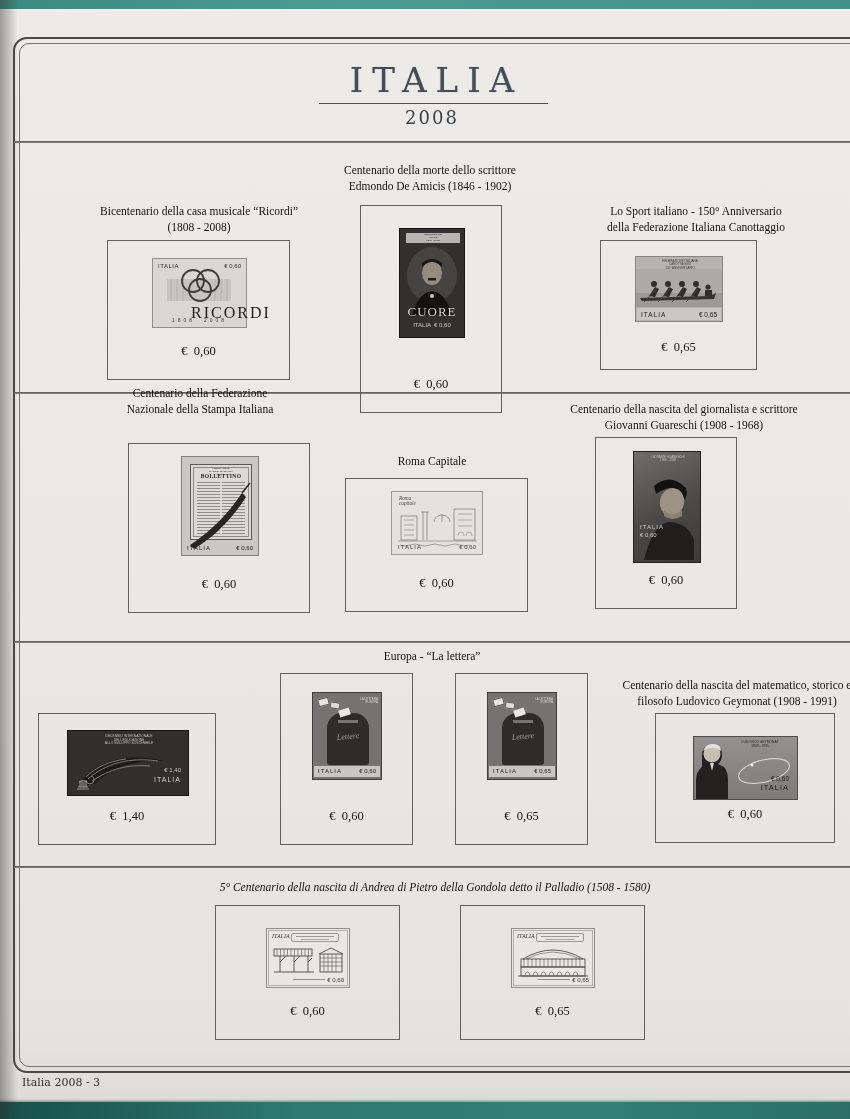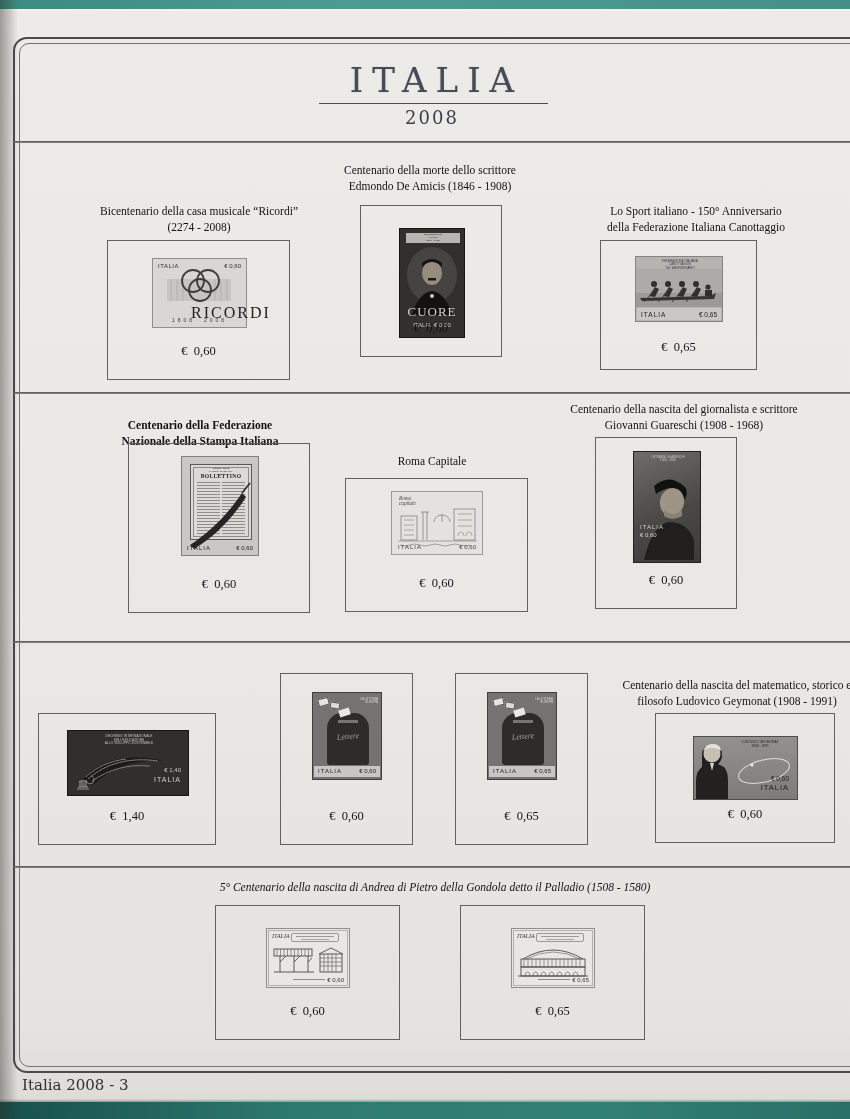--- a/index.html
+++ b/index.html
@@ -22,21 +22,21 @@
     border:1px solid #73726f;border-radius:10px;}
   .sep{position:absolute;left:14px;width:836px;height:2px;
     background:linear-gradient(180deg,#55544f,#8e8d89);}
   .pg-title{position:absolute;left:14px;width:836px;top:60px;text-align:center;
     font-family:"DejaVu Serif",serif;font-size:34px;letter-spacing:9px;text-indent:9px;
     color:#454c58;text-shadow:0 0 1px rgba(69,76,88,.45);}
   .pg-rule{position:absolute;left:319px;top:103px;width:229px;height:1px;background:#4c4c4a;}
   .pg-year{position:absolute;left:14px;width:836px;top:107px;text-align:center;
     font-family:"DejaVu Serif",serif;font-size:18px;letter-spacing:2px;color:#3a3f49;}
   .footer{position:absolute;left:22px;top:1076px;font-family:"DejaVu Serif",serif;
-    font-size:15px;color:#322e2a;}
+    font-size:11px;color:#322e2a;}
   .cap{position:absolute;text-align:center;font-size:11.5px;line-height:15.5px;
     white-space:pre-line;color:#121212;}
   .sbox{position:absolute;border:1px solid #62615e;}
   .val{position:absolute;left:0;width:100%;bottom:20px;text-align:center;
     font-size:12.5px;white-space:pre;color:#151515;}
   .stamp{position:absolute;}
   .stx{position:absolute;font-family:"Liberation Sans",sans-serif;line-height:1.1;white-space:pre;}
   .mi{position:absolute;left:0;top:0;font-family:"Liberation Sans",sans-serif;
     white-space:pre-line;line-height:1.18;text-align:center;}
 </style>
@@ -56,44 +56,44 @@
   <div class="pg-title">ITALIA</div>
   <div class="pg-rule"></div>
   <div class="pg-year">2008</div>
 
   <div class="sep" style="top:141px;"></div>
   <div class="sep" style="top:392px;"></div>
   <div class="sep" style="top:641px;"></div>
   <div class="sep" style="top:866px;"></div>
 
   <div class="cap" style="left:99px;top:204px;width:200px;">Bicentenario della casa musicale “Ricordi”
-(2274 - 2008)</div>
+(1808 - 2008)</div>
   <div class="cap" style="left:330px;top:163px;width:200px;">Centenario della morte dello scrittore
-Edmondo De Amicis (1846 - 1908)</div>
+Edmondo De Amicis (1846 - 1902)</div>
   <div class="cap" style="left:568px;top:204px;width:256px;">Lo Sport italiano - 150° Anniversario
 della Federazione Italiana Canottaggio</div>
 
   <div class="sbox" style="left:107px;top:240px;width:183px;height:140px;">
     <div class="stamp" style="left:44px;top:17px;width:95px;height:70px;background:#d8d7d4;border:1px solid #8f8e8b;">
       <svg width="93" height="68" viewBox="0 0 93 68" style="position:absolute;left:0;top:0;">
         <rect x="14" y="20" width="64" height="22" fill="#c6c5c2"></rect>
         <path d="M18 20V42M24 20V42M30 20V42M62 20V42M68 20V42M74 20V42" stroke="#b2b1ae" stroke-width="1"></path>
         <circle cx="40" cy="22" r="11" fill="none" stroke="#3e3d3b" stroke-width="1.8"></circle>
         <circle cx="55" cy="22" r="11" fill="none" stroke="#3e3d3b" stroke-width="1.8"></circle>
         <circle cx="47" cy="31" r="11" fill="none" stroke="#3e3d3b" stroke-width="1.8"></circle>
       </svg>
       <div class="stx" style="left:5px;top:4px;font-size:6px;letter-spacing:.5px;color:#2e2d2b;">ITALIA</div>
       <div class="stx" style="right:5px;top:4px;font-size:6px;color:#2e2d2b;">€ 0,60</div>
       <div class="stx" style="left:0;width:100%;top:45px;text-align:center;font-family:'Liberation Serif',serif;font-size:16px;letter-spacing:2px;color:#232220;padding-left:38px;">RICORDI</div>
       <div class="stx" style="left:0;width:100%;top:59px;text-align:center;font-size:5px;letter-spacing:3px;color:#3a3937;">1808  2008</div>
     </div>
     <div class="val">€  0,60</div>
   </div>
 
-  <div class="sbox" style="left:360px;top:205px;width:142px;height:152px;">
+  <div class="sbox" style="left:360px;top:205px;width:142px;height:208px;">
     <div class="stamp" style="left:38px;top:22px;width:66px;height:110px;background:#31302e;border:1px solid #151514;">
       <div style="position:absolute;left:6px;top:4px;width:54px;height:10px;background:#b7b5b0;">
         <div class="mi" style="width:54px;font-size:6px;color:#2a2927;transform:scale(.42);transform-origin:50% 0;">EDMONDO DE AMICIS
 1846 - 1908</div>
       </div>
       <svg width="64" height="72" viewBox="0 0 64 72" style="position:absolute;left:0;top:16px;">
         <ellipse cx="32" cy="30" rx="25" ry="28" fill="#454442"></ellipse>
         <ellipse cx="32" cy="28" rx="10" ry="12" fill="#958c7e"></ellipse>
         <path d="M22 22 Q32 12 42 22 L42 18 Q32 10 22 18 Z" fill="#161514"></path>
         <rect x="28" y="33" width="8" height="2.5" fill="#1a1918"></rect>
@@ -129,21 +129,21 @@
         <path d="M20 20 L8 33 M34 20 L22 33 M48 20 L36 33 M62 20 L50 33" stroke="#3f3e3b" stroke-width="1" fill="none"></path>
       </svg>
       <div style="position:absolute;left:1px;right:1px;bottom:1px;height:12px;background:#c8c7c4;">
         <div class="stx" style="left:4px;top:2.5px;font-size:6.5px;letter-spacing:1px;color:#232221;">ITALIA</div>
         <div class="stx" style="right:4px;top:2.5px;font-size:6.5px;color:#232221;">€ 0,65</div>
       </div>
     </div>
     <div class="val" style="bottom:14px;">€  0,65</div>
   </div>
 
-  <div class="cap" style="left:100px;top:418px;width:200px;font-weight:bold;">Centenario della Federazione
+  <div class="cap" style="left:100px;top:386px;width:200px;">Centenario della Federazione
 Nazionale della Stampa Italiana</div>
   <div class="cap" style="left:332px;top:454px;width:200px;">Roma Capitale</div>
   <div class="cap" style="left:532px;top:402px;width:304px;">Centenario della nascita del giornalista e scrittore
 Giovanni Guareschi (1908 - 1968)</div>
 
   <div class="sbox" style="left:128px;top:443px;width:182px;height:170px;">
     <div class="stamp" style="left:52px;top:12px;width:78px;height:100px;background:#c9c8c5;border:1px solid #807f7c;">
       <div style="position:absolute;left:8px;top:7px;width:62px;height:76px;background:#dbdad6;border:1px solid #5a5955;outline:1px solid #8c8b88;outline-offset:-4px;">
         <div class="mi" style="width:60px;top:2px;font-size:6px;color:#2c2b29;transform:scale(.4);transform-origin:50% 0;">FEDERAZIONE NAZIONALE STAMPA ITALIANA</div>
         <div class="stx" style="left:0;width:100%;top:8px;text-align:center;font-family:'Liberation Serif',serif;font-size:5.5px;font-weight:bold;letter-spacing:.4px;color:#1e1d1b;">BOLLETTINO</div>
@@ -190,20 +190,21 @@
         <ellipse cx="38" cy="38" rx="12" ry="14" fill="#9e9486" transform="rotate(14 38 38)"></ellipse>
         <path d="M30 46 Q38 54 48 46 L48 52 Q38 58 30 52 Z" fill="#8a8073"></path>
         <path d="M10 96 Q18 62 34 58 Q54 58 60 76 L60 96 Z" fill="#201f1d"></path>
       </svg>
       <div class="stx" style="left:6px;top:72px;font-size:6px;letter-spacing:1px;color:#d2d0ca;">ITALIA</div>
       <div class="stx" style="left:6px;top:80px;font-size:6px;color:#d2d0ca;">€ 0,60</div>
     </div>
     <div class="val">€  0,60</div>
   </div>
 
+  <div class="cap" style="left:282px;top:649px;width:300px;">Europa - “La lettera”</div>
   <div class="cap" style="left:587px;top:678px;width:300px;">Centenario della nascita del matematico, storico e
 filosofo Ludovico Geymonat (1908 - 1991)</div>
 
   <div class="sbox" style="left:38px;top:713px;width:178px;height:132px;">
     <div class="stamp" style="left:28px;top:16px;width:122px;height:66px;background:#302f2d;border:1px solid #151514;">
       <div class="mi" style="width:122px;top:3px;font-size:6px;color:#c2c0bb;transform:scale(.55);transform-origin:50% 0;">DECENNIO INTERNAZIONALE DELL’EDUCAZIONE
 ALLO SVILUPPO SOSTENIBILE</div>
       <svg width="120" height="44" viewBox="0 0 120 44" style="position:absolute;left:0;top:16px;">
         <path d="M14 34 C30 12 62 6 96 14 C74 12 46 18 28 36 C23 39 17 38 14 34 Z" fill="#1c1b1a"></path>
         <path d="M20 32 C38 16 62 10 90 14 M24 34 C42 22 60 17 82 19 M18 30 C28 20 42 14 58 12" stroke="#7e7c78" stroke-width="1" fill="none"></path>

